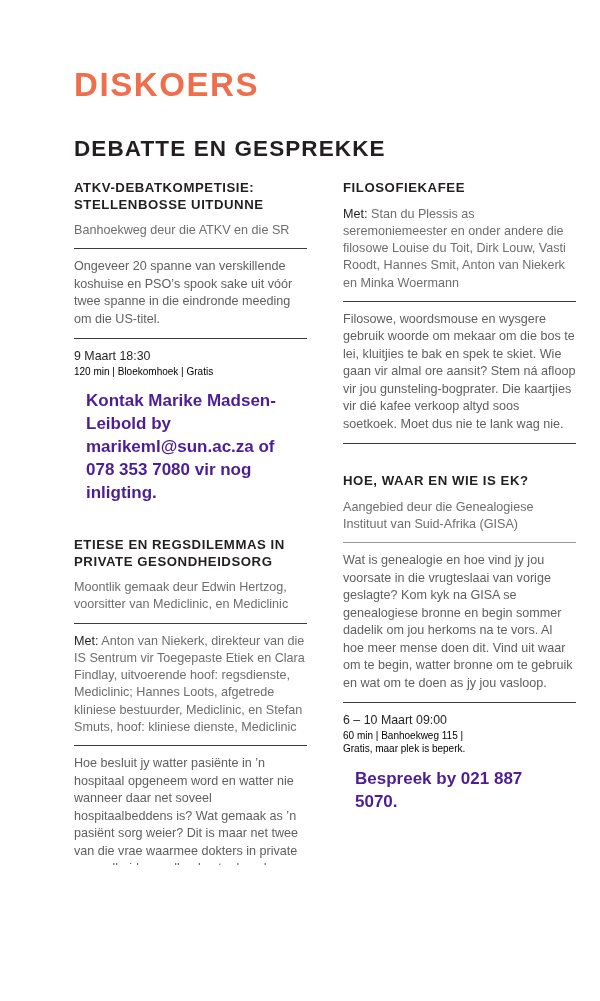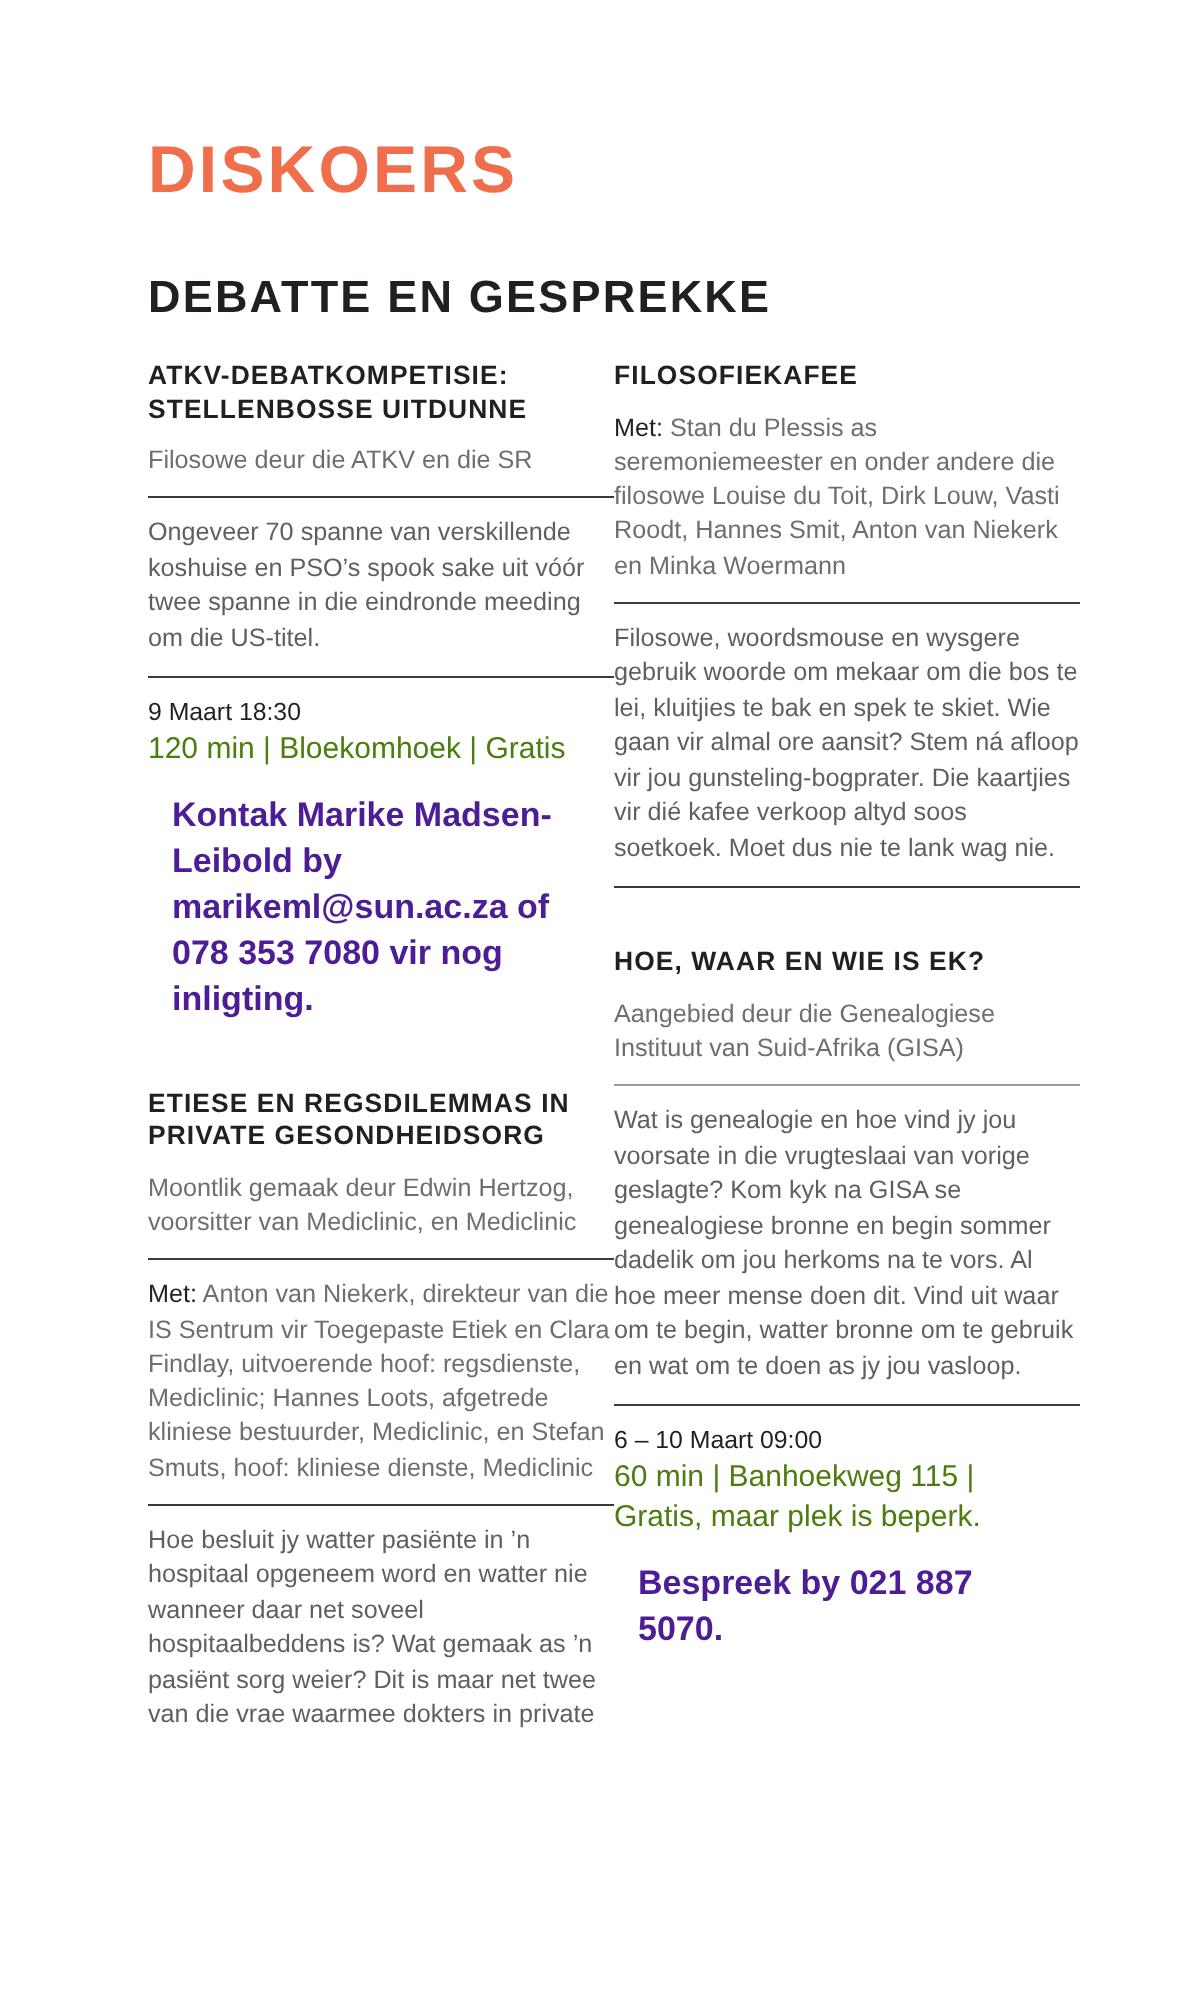--- a/index.html
+++ b/index.html
@@ -52,20 +52,21 @@
     margin: 0;
   }
 
   
   .columns {
     position: absolute;
     left: 74px;
     top: 180px;
     width: 502px;
     display: flex;
+    gap: 36px;
   }
   .col {
     width: 233px;
     flex: 0 0 233px;
   }
 
   
   .entry {
     margin-bottom: 0;
   }
@@ -112,22 +113,22 @@
     margin: 0;
   }
   .meta-when {
     font-size: 12.4px;
     font-weight: 400;
     color: #231f20;
     line-height: 1.35;
     margin: 0;
   }
   .meta-detail {
-    font-size: 15px;
-    color: #4d7c0f;
+    font-size: 10px;
+    color: #000000;
     line-height: 1.35;
     margin: 0;
   }
   .meta-note {
     font-size: 17px;
     font-weight: 700;
     color: #4c1d95;
     line-height: 1.35;
     margin: 12px;
   }
@@ -157,24 +158,24 @@
 
   <h2 class="section-title">DEBATTE EN GESPREKKE</h2>
 
   <div class="columns">
 
     <div class="col">
 
       <div class="entry">
         <div class="entry-title">ATKV-DEBATKOMPETISIE: STELLENBOSSE UITDUNNE</div>
         <div class="entry-presenter">
-          <span>Filosowe deur die ATKV en die SR</span>
-        </div>
-        <div class="rule"></div>
-        <div class="entry-body">Ongeveer 70 spanne van verskillende koshuise en PSO’s spook sake uit vóór twee spanne in die eindronde meeding om die US-titel.</div>
+          <span>Banhoekweg deur die ATKV en die SR</span>
+        </div>
+        <div class="rule"></div>
+        <div class="entry-body">Ongeveer 20 spanne van verskillende koshuise en PSO’s spook sake uit vóór twee spanne in die eindronde meeding om die US-titel.</div>
         <div class="rule"></div>
         <div class="entry-meta">
           <div class="meta-when">9 Maart 18:30</div>
           <div class="meta-detail">120 min | Bloekomhoek | Gratis</div>
           <div class="meta-note">Kontak Marike Madsen-Leibold by marikeml@sun.ac.za of 078 353 7080 vir nog inligting.</div>
         </div>
       </div>
 
       <div class="gap-lg"></div>
 

